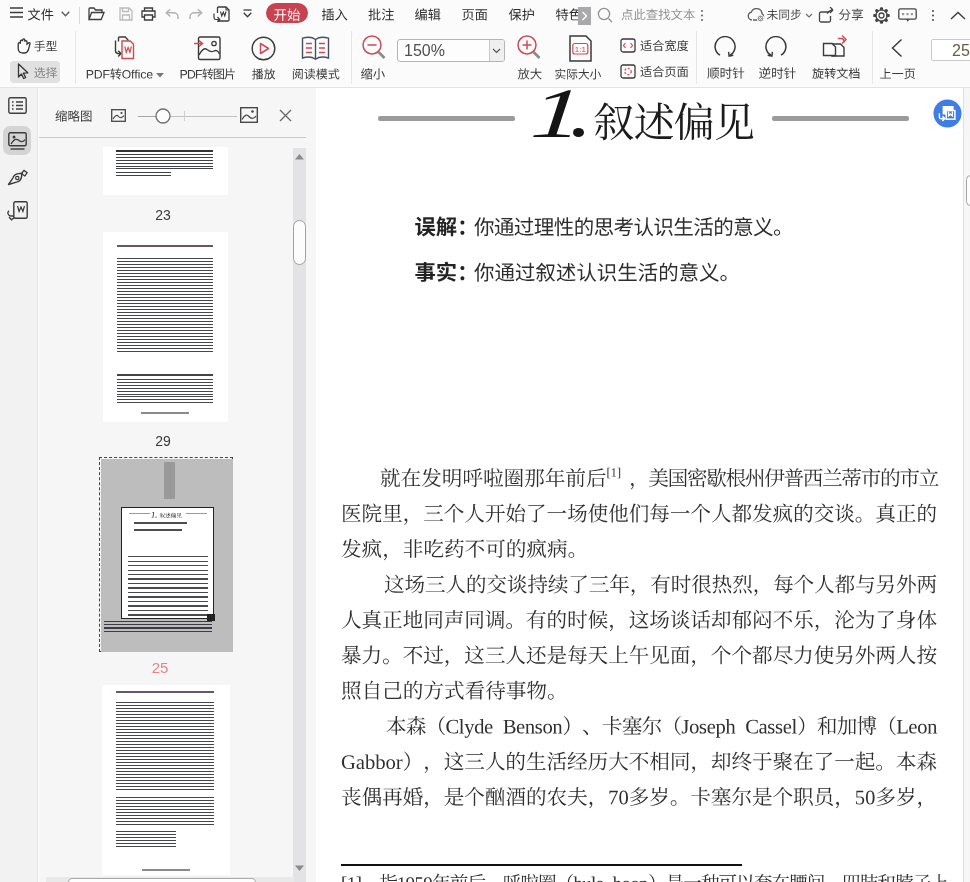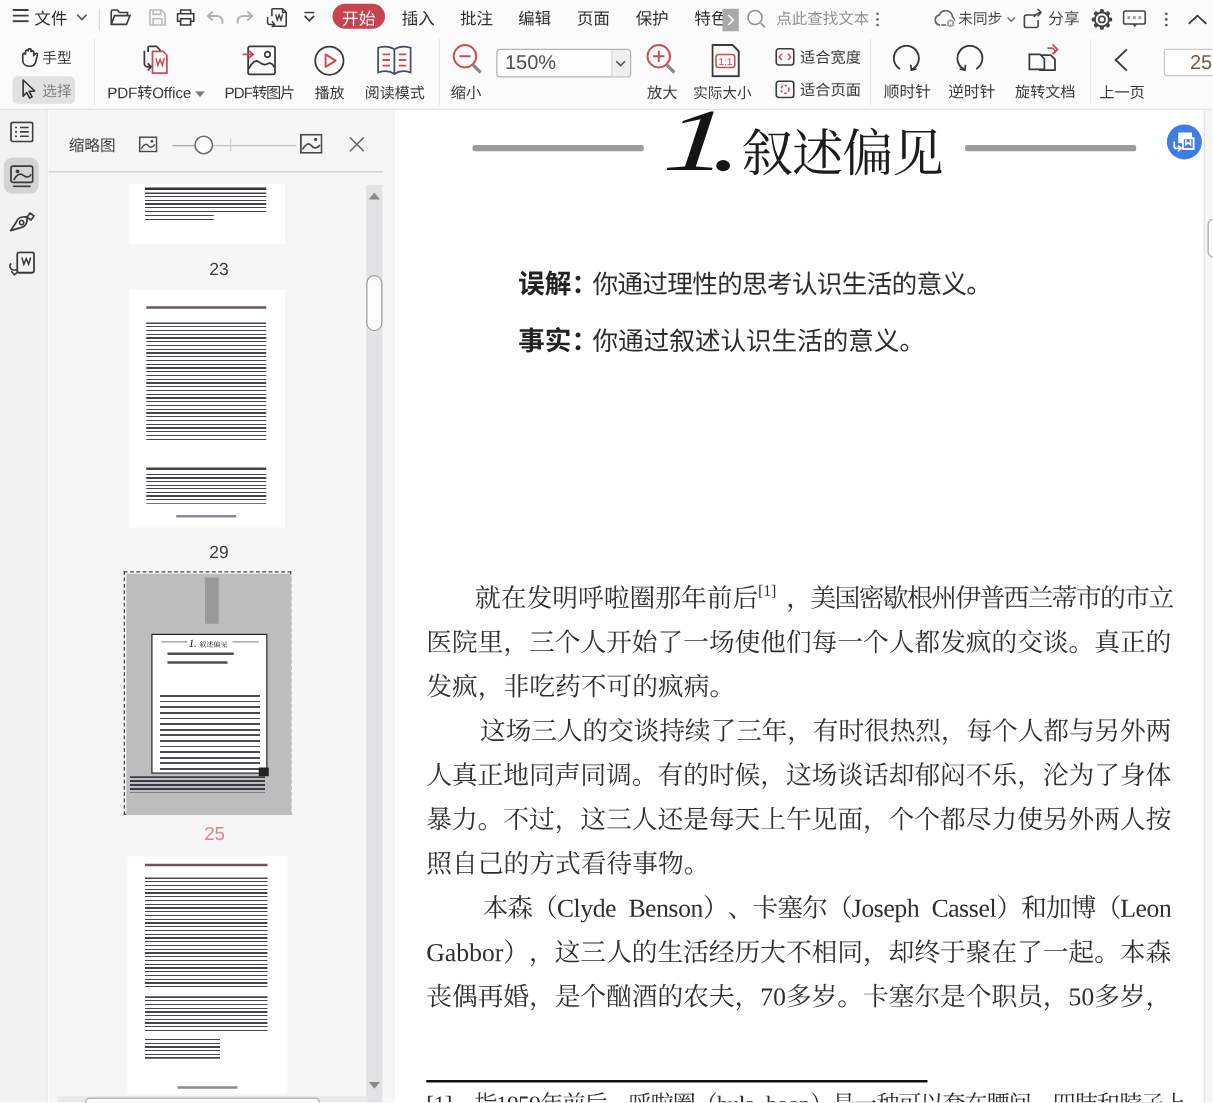--- a/index.html
+++ b/index.html
@@ -9,21 +9,21 @@
 #row1{position:absolute;left:0;top:0;width:970px;height:30px;background:#fbfbfc}
 #row2{position:absolute;left:0;top:30px;width:970px;height:58px;background:#fbfbfc;border-bottom:1px solid #e4e4e6}
 .vsep1{position:absolute;top:7px;width:1px;height:17px;background:#d9d9d9}
 .vsep2{position:absolute;top:1px;width:1px;height:53px;background:#e7e7e8}
 #strip{position:absolute;left:0;top:88px;width:38px;height:794px;background:#f2f2f3;border-right:1px solid #e4e4e4}
 #panel{position:absolute;left:39px;top:88px;width:277px;height:794px;background:#f6f6f7}
 #panel .hdiv{position:absolute;left:0;top:49px;width:267px;height:1px;background:#c9c9cc}
 #main{position:absolute;left:316px;top:88px;width:647px;height:794px;background:#fff}
 #rsb{position:absolute;left:963px;top:88px;width:7px;height:794px;background:#f6f6f7;border-left:1px solid #e2e2e2}
 .thumb{position:absolute;background:#fff}
-.lbl{position:absolute;font-size:14px;color:#3a3a3a;text-align:right;width:40px}
+.lbl{position:absolute;font-size:14px;color:#3a3a3a;text-align:center;width:40px}
 .stripes{position:absolute}
 </style></head><body>
 <div id="app">
 
 <div id="row1">
  <svg class="ic" style="left:10px;top:7px" width="13" height="11" viewBox="0 0 13 11">
         <g stroke="#3c3c3c" stroke-width="1.5">
           <path d="M0 1h13M0 5.5h13M0 10h13"></path>
         </g>
       </svg>

